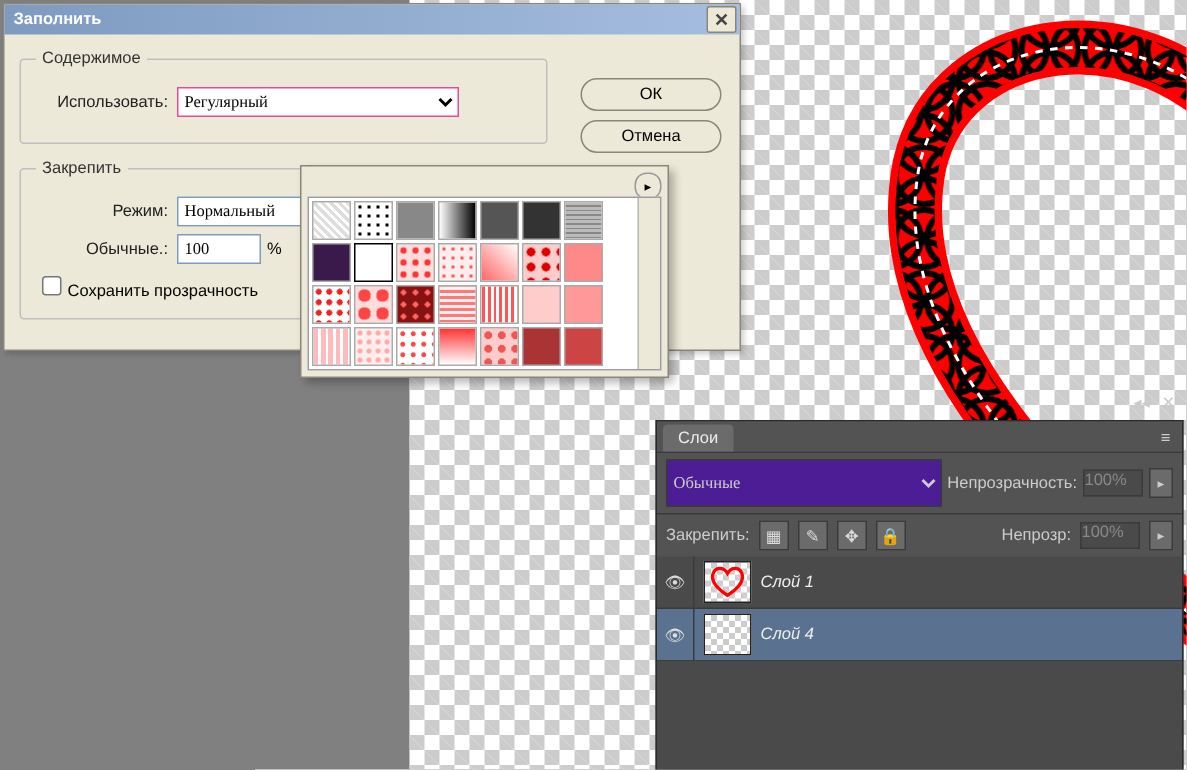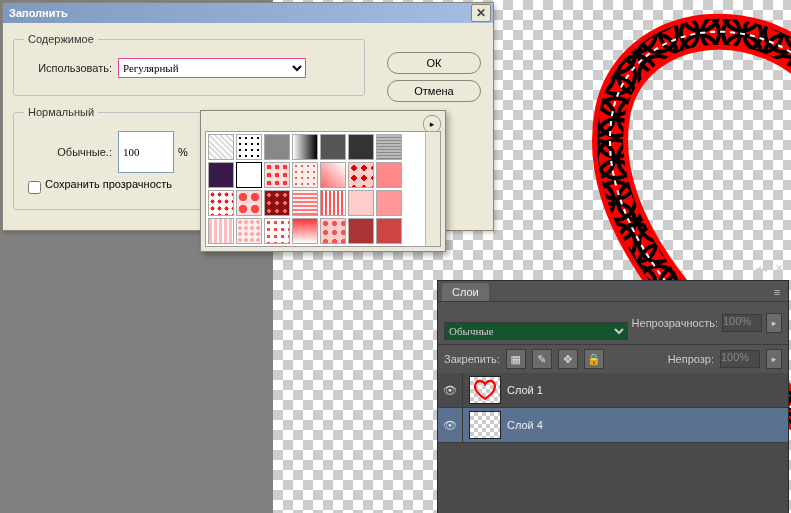--- a/index.html
+++ b/index.html
@@ -13,26 +13,26 @@
 fieldset { border: 1px solid #bfbfbf; border-radius: 3px; padding: 8px 10px 12px; margin: 0 0 10px 0; }
 legend { padding: 0 4px; color: #333; }
 
 .row { display: flex; align-items: center; margin: 5px 0; }
 .lbl { width: 88px; text-align: right; margin-right: 6px; color: #222; }
 .lbl-sm { text-align: right; margin-right: 6px; color: #222; }
 
 select, input[type=text] { font-family: Tahoma; font-size: 11px; }
 select.use-sel { width: 188px; height: 20px; border: 1px solid #ec4899; background: #fff; }
 select.mode-sel { width: 102px; height: 20px; border: 1px solid #7f9db9; background: #fff; }
-input.opacity { width: 46px; height: 16px; border: 1px solid #7f9db9; padding: 12px 4px; text-align: left; }
+input.opacity { width: 46px; height: 16px; border: 1px solid #7f9db9; padding: 1px 4px; text-align: left; }
 
 .pattern-swatch { width: 26px; height: 26px; border: 1px solid #888; background: #fff; display: inline-flex; align-items: center; justify-content: center; margin-left: 4px; }
 .pattern-arrow { width: 14px; height: 28px; border: 1px solid #888; border-left: none; background: #ece9d8; display: inline-flex; align-items: center; justify-content: center; font-size: 9px; }
 
-.cb-row { display: flex; align-items: flex-start; margin-top: 2px; }
+.cb-row { display: flex; align-items: flex-end; margin-top: 2px; }
 .cb-row input { margin-right: 4px; }
 
 .dlg-buttons { position: absolute; right: 12px; top: 8px; display: flex; flex-direction: column; gap: 6px; margin-top: 21px; }
 .dlg-btn { width: 94px; height: 22px; background: #ece9d8; border: 1px solid #8a867a; border-radius: 12px; cursor: pointer; font-size: 11px; }
 
 
 .pattern-picker { position: absolute; left: 200px; top: 110px; width: 236px; background: #ece9d8; border: 1px solid #8a867a; box-shadow: 3px 3px 6px rgba(0,0,0,0.3); z-index: 10; padding: 4px; }
 .picker-head { display:flex; justify-content:flex-end; height:16px; }
 .picker-menu { width:16px; height:16px; border:1px solid #999; border-radius:8px; display:flex; align-items:center; justify-content:center; font-size:9px; cursor:pointer; }
 .pat-grid { background: #fff; border: 1px solid #9c9c9c; padding: 2px; display: grid; grid-template-columns: repeat(7, 26px); grid-auto-rows: 26px; gap: 2px; position:relative; }
@@ -50,39 +50,39 @@
 .heart { position:absolute; left: 280px; top: -30px; width: 560px; height: 520px; }
 
 
 .panel { position: absolute; right: 2px; top: 280px; width: 350px; background: #535353; border: 1px solid #2b2b2b; color: #ddd; }
 .panel-tabbar { background: #535353; height: 20px; display:flex; align-items:flex-end; padding-left:4px; position:relative; }
 .panel-tab { background: #6b6b6b; padding: 3px 10px; font-size:11px; border-top-left-radius:3px; border-top-right-radius:3px; color:#eee;text-align:center; }
 .panel-topright { position:absolute; right:2px; top:-20px; display:flex; gap:4px; }
 .pnl-icon { width:14px; height:14px; color:#ccc; display:flex; align-items:center; justify-content:center; font-size:11px; cursor:pointer; }
 
 .panel-opts { background: #535353; padding: 4px 6px; display:flex; align-items:center; gap:4px; border-top:1px solid #3a3a3a; }
-.opt-select { height:18px; background:#14532d; border:1px solid #3a3a3a; color:#ccc; flex:1;margin-top:16px; }
+.opt-select { height:32px; background:#4c1d95; border:1px solid #3a3a3a; color:#ccc; flex:1; }
 .opt-lbl { color:#ccc; }
 .opt-field { width:38px; height:16px; background:#4a4a4a; border:1px solid #3a3a3a; color:#888; text-align:left; }
 .opt-arrow { width:14px; height:18px; background:#6b6b6b; border:1px solid #3a3a3a; display:flex; align-items:center; justify-content:center; font-size:9px; color:#ccc; cursor:pointer; }
 
 .lock-row { background:#535353; padding:4px 6px; display:flex; align-items:center; gap:6px; border-top:1px solid #3a3a3a; }
 .lock-btn { width:18px; height:18px; background:#6b6b6b; border:1px solid #3a3a3a; display:flex; align-items:center; justify-content:center; color:#ddd; cursor:pointer; }
 
 .layers-list { background:#4a4a4a; }
 .layer-row { display:flex; align-items:center; height:34px; border-bottom:1px solid #3a3a3a; }
 .layer-row.selected { background: #5a7290; }
 .eye { width:24px; display:flex; align-items:center; justify-content:center; border-right:1px solid #3a3a3a; height:100%; }
 .thumb { width:30px; height:26px; border:1px solid #222; margin:0 6px; background:#fff;
   background-image:
     linear-gradient(45deg,#ccc 25%,transparent 25%,transparent 75%,#ccc 75%),
     linear-gradient(45deg,#ccc 25%,transparent 25%,transparent 75%,#ccc 75%);
   background-size:8px 8px; background-position:0 0,4px 4px; position:relative; }
 .thumb .mini-heart { position:absolute; inset:2px; }
-.layer-name { color:#eee; }
+.layer-name { color:#eee;font-style:italic; }
 
 .panel-footer { background:#535353; height:22px; display:flex; align-items:center; justify-content:flex-end; gap:10px; padding:0 8px; border-top:1px solid #3a3a3a; }
 .ft-icon { color:#ccc; font-size:12px; cursor:pointer; }
 </style>
 </head>
 <body>
 
 <div class="canvas">
   <svg class="heart" viewBox="0 0 560 520">
     <defs>
@@ -115,21 +115,27 @@
       <legend>Содержимое</legend>
       <div class="row">
         <span class="lbl">Использовать:</span>
         <select class="use-sel">
           <option>Регулярный</option>
         </select>
       </div>
     </fieldset>
 
     <fieldset style="width:330px;">
-      <legend>Нормальный</legend>
+      <legend>Закрепить</legend>
+      <div class="row">
+        <span class="lbl">Режим:</span>
+        <select class="mode-sel">
+          <option>Нормальный</option>
+        </select>
+      </div>
       <div class="row">
         <span class="lbl">Обычные.:</span>
         <input class="opacity" type="text" value="100" style="">
         <span style="margin-left:4px;">%</span>
       </div>
       <div class="cb-row">
         <input type="checkbox" style="">
         <span>Сохранить прозрачность</span>
       </div>
     </fieldset>

